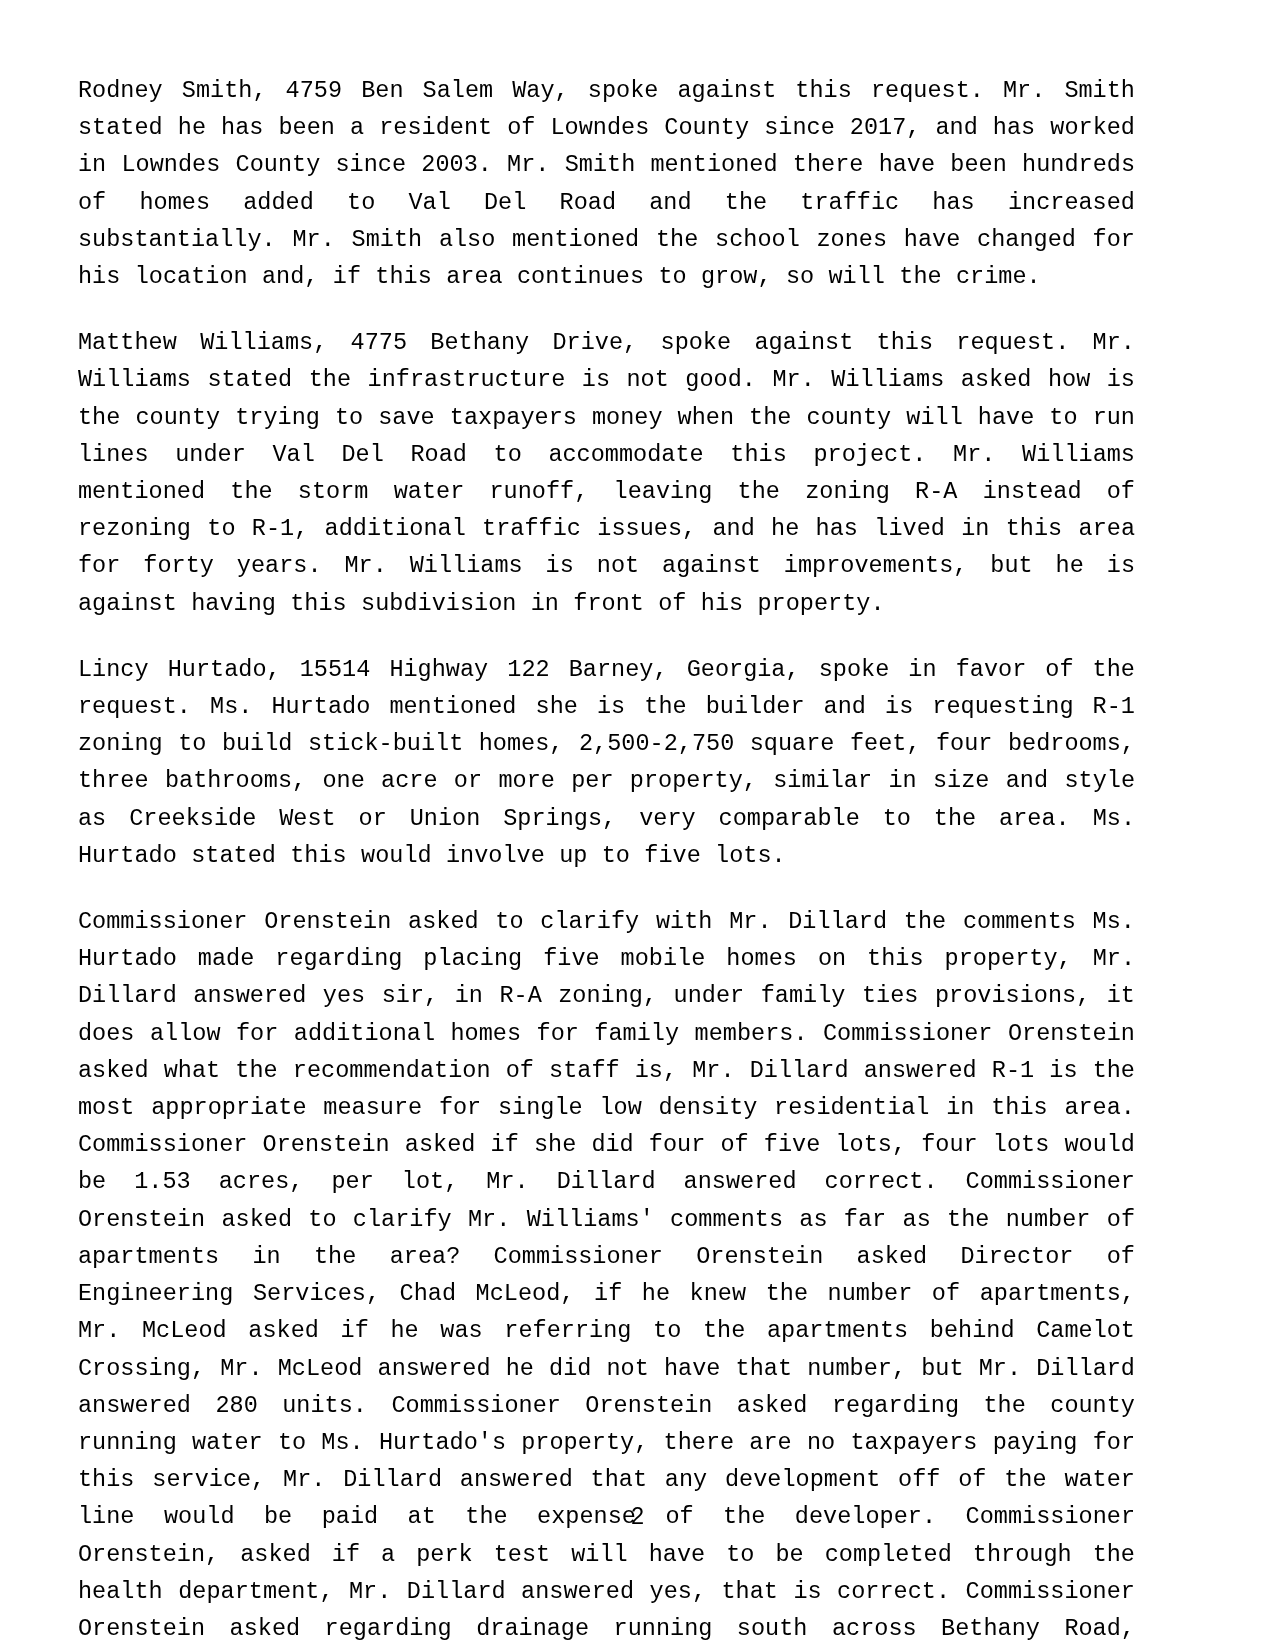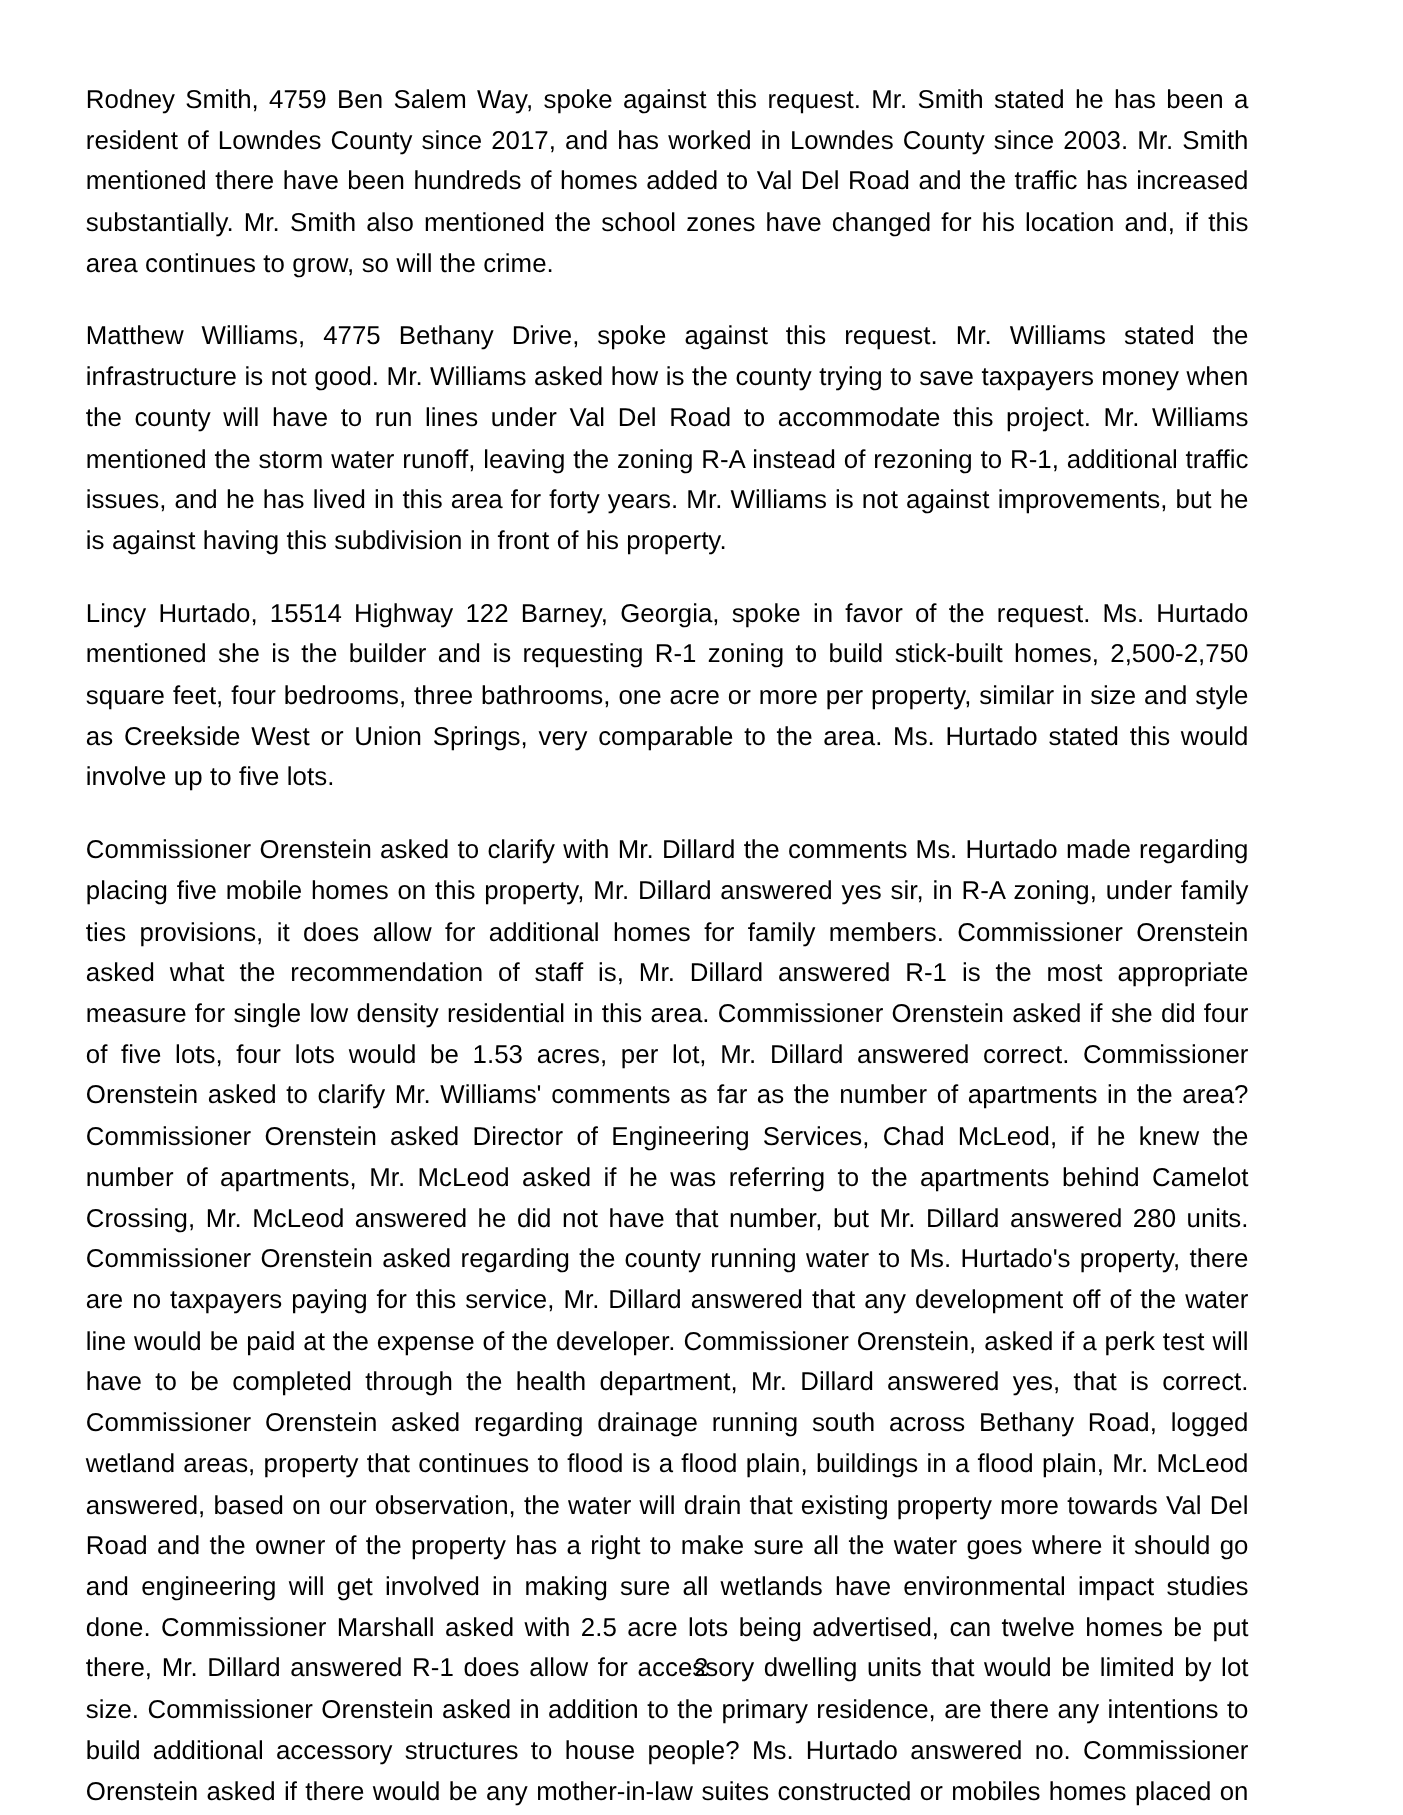--- a/index.html
+++ b/index.html
@@ -29,20 +29,21 @@
   }
   .para {
     font-size: 23.5px;
     line-height: 37.2px;
     text-align: justify;
     text-justify: inter-word;
     margin: 0 0 29px 0;
     letter-spacing: 0.02px;
     word-spacing: 0.2px;
     hyphens: none;
+    font-family: Liberation Mono, monospace;
     -webkit-hyphens: none;
   }
   .para:last-child {
     margin-bottom: 0;
   }
   .page-number {
     position: absolute;
     left: 0;
     right: 0;
     top: 1502px;

